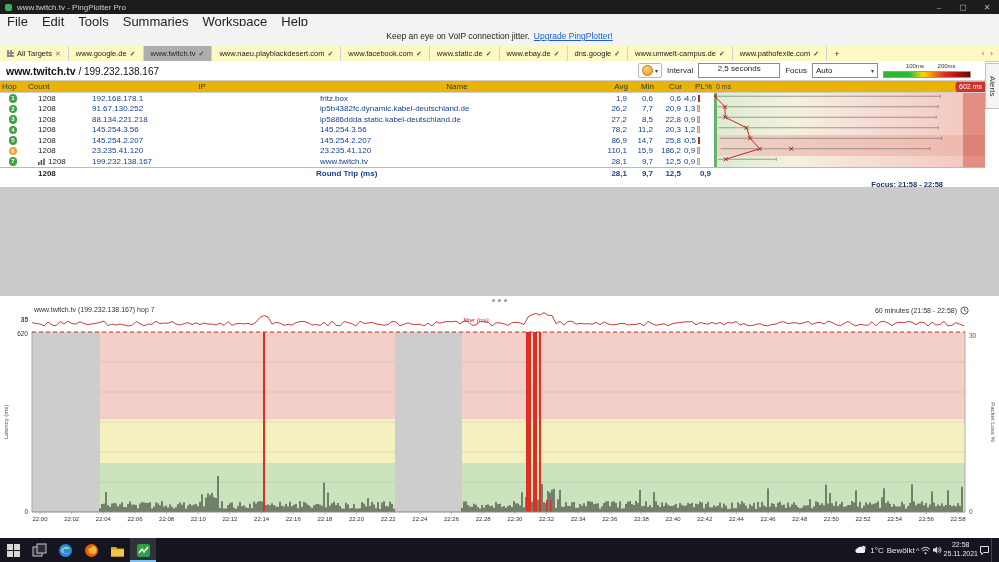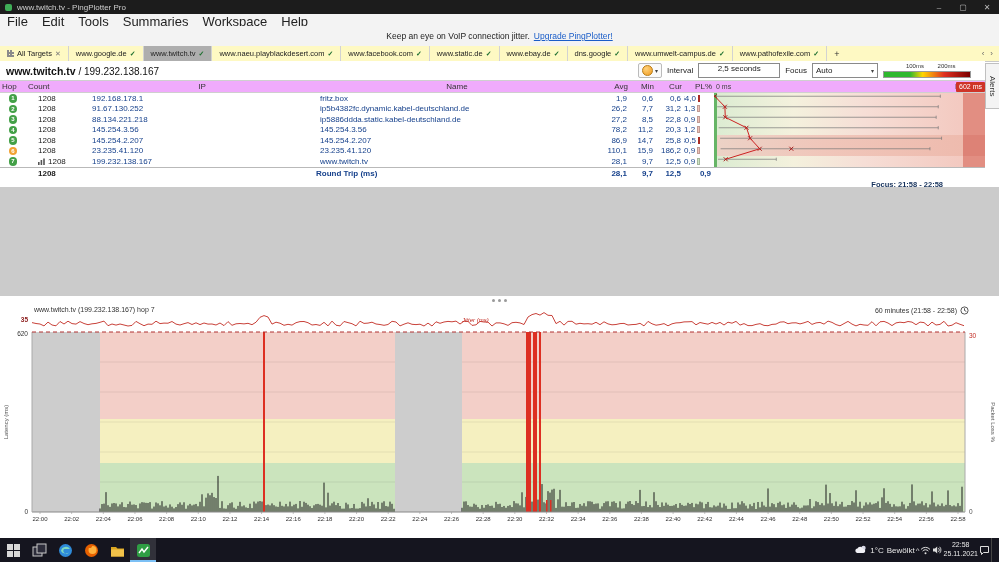--- a/index.html
+++ b/index.html
@@ -48,21 +48,21 @@
   .legend-labels i{position:absolute;top:0;font-style:normal;}
   .legend-labels i:first-child{left:26%;} .legend-labels i:last-child{left:62%;}
   .legend-bar{height:5px;background:linear-gradient(90deg,#2eb82e 0 30%,#ffd500 45%,#e03020 70%,#7a0000 100%);
               border:1px solid #999;}
   .alerts-tab{position:absolute;top:63px;right:0;width:13px;height:44px;background:#f4f4f4;
               border:1px solid #c0c0c0;border-right:none;display:flex;align-items:center;justify-content:center;}
   .alerts-tab span{writing-mode:vertical-rl;font-size:8px;color:#333;}
   
   .trace-table{position:absolute;top:80px;left:0;width:985px;}
   .t-grid{display:grid;grid-template-columns:26px 62px 228px 282px 32px 26px 28px 30px 1fr;}
-  .t-head{height:11px;background:#f0abfc;border-top:1px solid #cfcfcf;border-bottom:1px solid #cfcfcf;
+  .t-head{height:11px;background:#eab308;border-top:1px solid #cfcfcf;border-bottom:1px solid #cfcfcf;
           font-size:8px;color:#333;align-items:center;}
   .t-head>div{padding:0 2px;}
   .h-center{text-align:center;} .h-right{text-align:right;}
   .h-latency{position:relative;text-align:right;height:11px;line-height:11px;}
   .h-zero{position:absolute;left:2px;top:0;font-size:7px;color:#444;}
   .h-max{position:absolute;right:0;top:0.5px;background:#cf3428;color:#fff;font-size:7px;
          padding:0 3px;border-radius:1px;line-height:10px;}
   .trow{height:10.5px;font-size:8px;color:#16418c;align-items:center;}
   .trow>div{overflow:hidden;white-space:nowrap;}
   .t-hop{display:flex;align-items:center;justify-content:center;}
@@ -249,21 +249,21 @@
         <div class="t-hop">
           <span class="hopdot" style="background: rgb(67, 160, 71);">2</span>
         </div>
         <div class="t-count">
           <span>1208</span>
         </div>
         <div class="t-ip">91.67.130.252</div>
         <div class="t-name">ip5b4382fc.dynamic.kabel-deutschland.de</div>
         <div class="t-num">26,2</div>
         <div class="t-num">7,7</div>
-        <div class="t-num">31,2</div>
+        <div class="t-num">20,9</div>
         <div class="t-pl">
           <span>1,3</span>
           <span class="plbox" style="background: rgb(240, 194, 184);"></span>
         </div>
         <div class="t-graph g-norm"></div>
       </div>
       <div class="trow t-grid">
         <div class="t-hop">
           <span class="hopdot" style="background: rgb(67, 160, 71);">3</span>
         </div>

